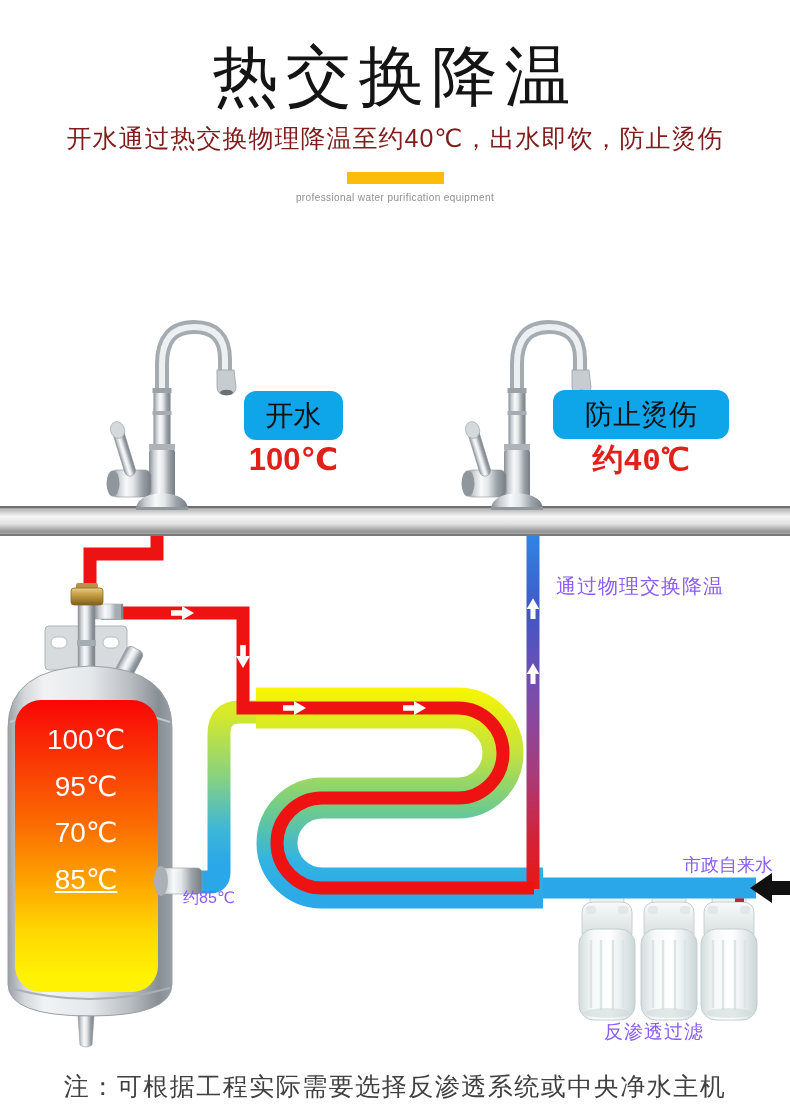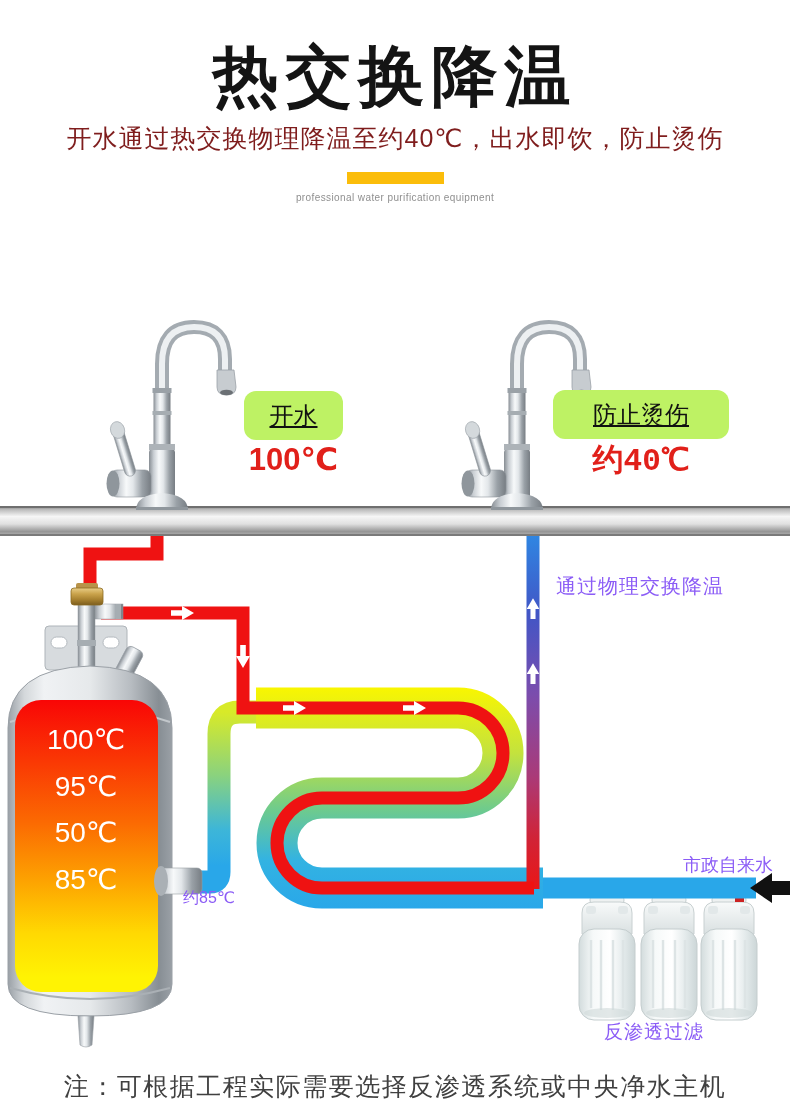--- a/index.html
+++ b/index.html
@@ -1,43 +1,43 @@
 <!DOCTYPE html>
 <html><head>
 <meta charset="utf-8">
 <style>
   html,body{margin:0;padding:0;background:#fff;}
   .stage{position:relative;width:790px;height:1109px;background:#fff;overflow:hidden;
          font-family:"Liberation Sans","DejaVu Sans",sans-serif;}
   .stage svg{position:absolute;left:0;top:0;}
   .ov{position:absolute;white-space:nowrap;}
-  .title{left:0;right:0;top:40px;text-align:center;font-size:66px;font-weight:700;
+  .title{left:0;right:0;top:40px;text-align:center;font-size:66px;font-weight:400;
          color:#141414;letter-spacing:7px;line-height:72px;}
   .subtitle{left:0;right:0;top:122px;text-align:center;font-size:25px;color:#7f1d1d;
             letter-spacing:1px;}
   .gold-bar{left:347px;top:172px;width:97px;height:12px;background:#fbbd0a;}
   .tagline{left:0;right:0;top:192px;text-align:center;font-size:10px;color:#8f8f8f;
            letter-spacing:.4px;}
-  .badge{background:#bef264;border-radius:12px;color:#111;font-size:24px;
-         display:flex;align-items:center;justify-content:center;text-decoration:underline;}
+  .badge{background:#0ea5e9;border-radius:12px;color:#111;font-size:28px;
+         display:flex;align-items:center;justify-content:center;}
   .badge-left{left:244px;top:391px;width:99px;height:49px;}
   .badge-right{left:553px;top:390px;width:176px;height:49px;}
   .temp{color:#e1201a;font-size:31px;font-weight:bold;text-align:center;}
   .temp-left{left:244px;top:441px;width:99px;}
   .temp-right{left:553px;top:439px;width:176px;font-family:Liberation Mono, monospace;}
   .lbl{color:#8b5cf6;text-align:right;}
   .exchange-label{left:556px;top:573px;font-size:20px;letter-spacing:1px;}
   .municipal-label{left:683px;top:853px;font-size:18px;}
   .outlet-label{left:183px;top:888px;font-size:16px;}
   .filters-label{left:604px;top:1019px;font-size:19px;letter-spacing:1px;}
   .note{left:0;right:0;top:1070px;text-align:center;font-size:25px;color:#404040;
         letter-spacing:1.5px;}
   .tank-temp{left:24px;width:124px;height:32px;line-height:32px;text-align:center;
              color:#ffffff;font-size:28px;font-weight:500;}
-  .tt0{top:724px;} .tt1{top:771px;} .tt2{top:817px;} .tt3{top:864px;} .tt4{top:911px;}
+  .tt0{top:724px;} .tt1{top:771px;} .tt2{top:817px;} .tt3{top:864px;text-decoration:underline;} .tt4{top:911px;}
 </style>
 </head>
 <body>
 
 <div class="stage">
 
   <svg width="790" height="1109" viewBox="0 0 790 1109">
     <defs>
       <linearGradient id="chromeH" x1="0" y1="0" x2="1" y2="0">
         <stop offset="0" stop-color="#878d93"></stop>
@@ -220,17 +220,17 @@
   </div>
   <div class="ov temp temp-right">约40℃</div>
 
   <div class="ov lbl exchange-label">通过物理交换降温</div>
   <div class="ov lbl municipal-label">市政自来水</div>
   <div class="ov lbl outlet-label">约85℃</div>
   <div class="ov lbl filters-label">反渗透过滤</div>
 
   <div class="ov tank-temp tt0">100℃</div>
   <div class="ov tank-temp tt1">95℃</div>
-  <div class="ov tank-temp tt2">50℃</div>
+  <div class="ov tank-temp tt2">70℃</div>
   <div class="ov tank-temp tt3">85℃</div>
 
   <div class="ov note">注：可根据工程实际需要选择反渗透系统或中央净水主机</div>
 </div>
 
 </body></html>

